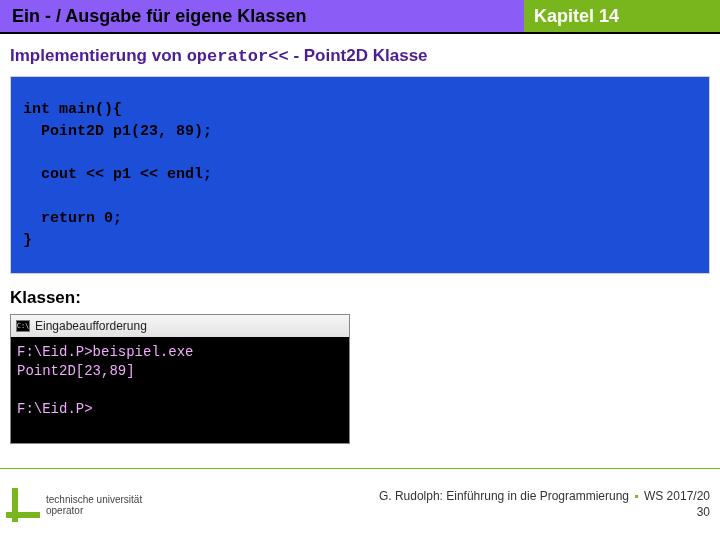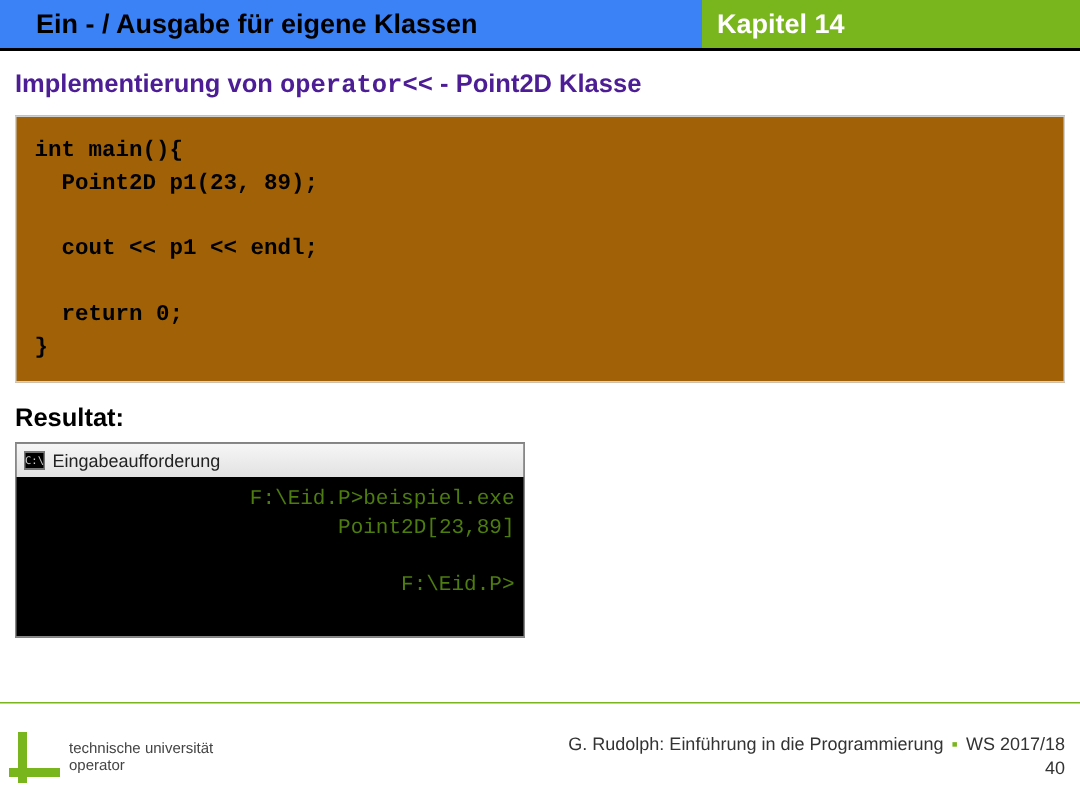--- a/index.html
+++ b/index.html
@@ -12,52 +12,52 @@
     overflow: hidden;
   }
   .header {
     width: 100%;
     height: 34px;
     display: flex;
     border-bottom: 2px solid #000;
   }
   .header-left {
     flex: 1;
-    background: #3b82f6;
-    display: flex;
-    align-items: center;
-    padding-left: 24px;
+    background: #8b5cf6;
+    display: flex;
+    align-items: center;
+    padding-left: 12px;
     font-size: 18px;
     font-weight: bold;
     color: #000;
   }
   .header-right {
-    width: 252px;
+    width: 196px;
     background: #79b51c;
     display: flex;
     align-items: center;
     padding-left: 10px;
     font-size: 18px;
     font-weight: bold;
     color: #fff;
   }
   .content {
     padding: 12px 10px 0 10px;
   }
   .subtitle {
     font-size: 17px;
     font-weight: bold;
     color: #4c1d95;
     margin-bottom: 10px;
   }
   .subtitle .mono { font-family: "Courier New", monospace; }
   .code-block {
-    background: #a16207;
+    background: #1d4ed8;
     border: 1px solid #d0d0d0;
-    padding: 12px 12px;
+    padding: 22px 12px;
     font-family: "Courier New", monospace;
     font-size: 15px;
     font-weight: bold;
     line-height: 1.45;
     white-space: pre;
     color: #000;
     margin-bottom: 14px;
   }
   .result-label {
     font-size: 17px;
@@ -89,25 +89,24 @@
     border: 1px solid #777;
     display: flex;
     align-items: center;
     justify-content: center;
     color: #ccc;
     font-size: 7px;
     font-family: monospace;
   }
   .console-body {
     padding: 6px 6px 24px 6px;
-    color: #4d7c0f;
+    color: #f0abfc;
     white-space: pre;
     line-height: 1.35;
     min-height: 100px;
-    text-align: right;
   }
   .footer {
     position: absolute;
     bottom: 0;
     left: 0;
     right: 0;
     height: 72px;
     border-top: 1px solid #79b51c;
     display: flex;
     align-items: center;
@@ -174,21 +173,21 @@
   </div>
 
   <div class="code-block">int main(){
   Point2D p1(23, 89);
 
   cout &lt;&lt; p1 &lt;&lt; endl;
 
   return 0;
 }</div>
 
-  <div class="result-label">Resultat:</div>
+  <div class="result-label">Klassen:</div>
 
   <div class="console-window">
     <div class="console-title">
       <span class="console-icon">C:\</span>
       <span>Eingabeaufforderung</span>
     </div>
     <div class="console-body">F:\Eid.P&gt;beispiel.exe
 Point2D[23,89]
 
 F:\Eid.P&gt;</div>
@@ -202,16 +201,16 @@
         <div class="tu-bar-v"></div>
         <div class="tu-bar-h"></div>
       </div>
       <div class="tu-text">
         <div>technische universität</div>
         <div>operator</div>
       </div>
     </div>
   </div>
   <div class="footer-right">
-    <span>G. Rudolph: Einführung in die Programmierung </span><span class="dot-sep">▪</span><span> WS 2017/18</span>
-    <span class="page-num">40</span>
+    <span>G. Rudolph: Einführung in die Programmierung </span><span class="dot-sep">▪</span><span> WS 2017/20</span>
+    <span class="page-num">30</span>
   </div>
 </div>
 
 </body></html>

